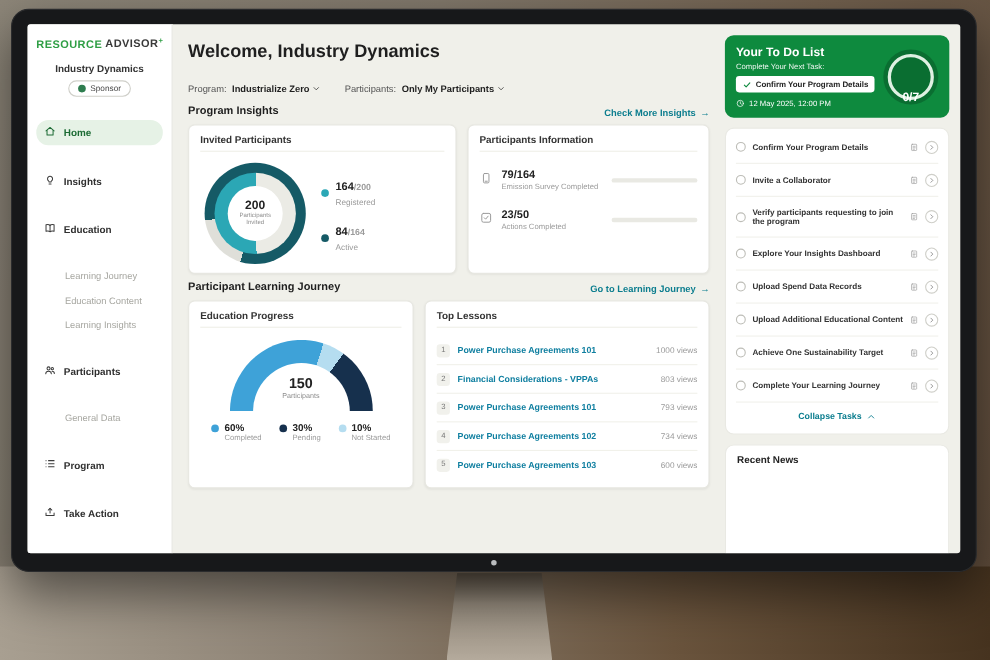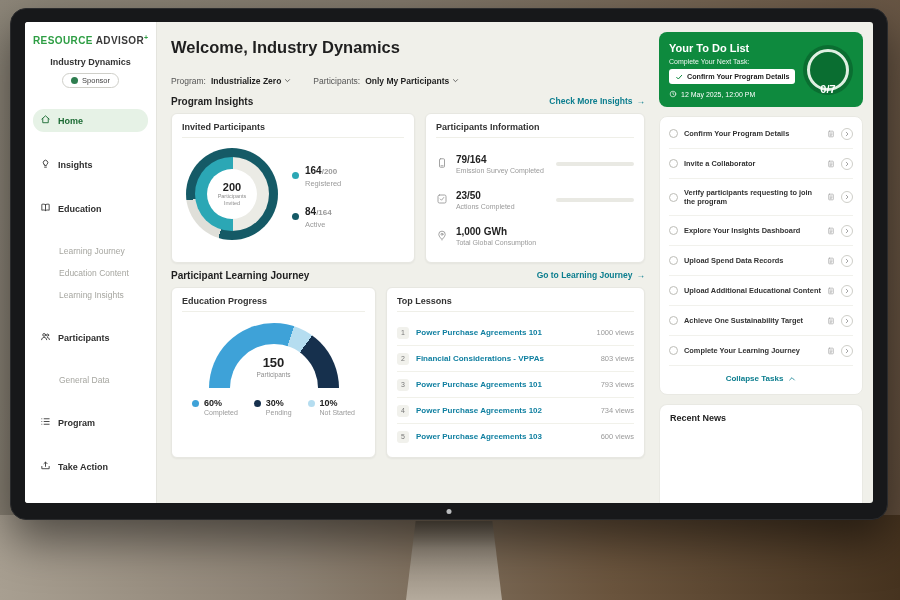--- a/index.html
+++ b/index.html
@@ -26,21 +26,21 @@
   .nav-item.active svg{stroke:#1c6b34}
   .nav-item.sub{padding-left:26px;color:#a6a6a0;font-weight:normal;font-size:8.5px;margin:2px 0}
 
   
   .main{flex:1;min-width:0;padding:8px 12px 0 14px}
   .welcome{font-size:16.5px;font-weight:bold;color:#1f1f1f;margin:8px 0 19px}
   .filters{display:flex;gap:22px;align-items:center;font-size:8.5px;color:#555;margin-bottom:10px}
   .filter{display:flex;gap:5px}
   .filter-val{font-weight:bold;color:#1f1f1f;display:flex;align-items:center;gap:3px;cursor:pointer}
   .chev svg{width:7px;height:7px;stroke:#333;fill:none;stroke-width:2.4;stroke-linecap:round}
-  .section-head{display:flex;justify-content:space-between;align-items:flex-start;margin:7px 0 6px}
+  .section-head{display:flex;justify-content:space-between;align-items:flex-end;margin:7px 0 6px}
   .section-title{font-size:10px;font-weight:bold;color:#1f1f1f}
   .section-link{font-size:8.5px;font-weight:bold;color:#0b7d8e;cursor:pointer;display:flex;align-items:center;gap:4px}
   .cards-row{display:flex;gap:10px}
   .card{background:#fff;border:1px solid #e7e7e1;border-radius:6px;padding:8px 10px;box-shadow:0 1px 2px rgba(0,0,0,.05)}
   .card-title{font-size:9px;font-weight:bold;color:#333;padding-bottom:5px;border-bottom:1px solid #efefe8;margin-bottom:8px}
 
   .card-invited{flex:1.12;min-height:134px}
   .card-info{flex:1;min-height:134px}
   .donut-wrap{display:flex;align-items:center;gap:14px;padding:2px 0 0 4px}
   .donut{width:92px;height:92px;position:relative;flex-shrink:0}
@@ -282,30 +282,20 @@
               <span><svg viewBox="0 0 24 24">
                     <rect x="4" y="4" width="16" height="16" rx="3"></rect>
                     <path d="M8.5 12l2.5 2.5 4.5-5.5"></path>
                   </svg></span>
               <span class="stat-text">
                 <div class="stat-val">23/50</div>
                 <div class="stat-lab">Actions Completed</div>
               </span>
               <span class="stat-bar"><span class="stat-fill" style="width: 46%;"></span></span>
             </div>
-            <div class="stat">
-              <span><svg viewBox="0 0 24 24">
-                    <path d="M12 21s-6.5-5.8-6.5-10.2A6.5 6.5 0 1 1 18.5 10.8C18.5 15.2 12 21 12 21Z"></path>
-                    <circle cx="12" cy="10.5" r="2"></circle>
-                  </svg></span>
-              <span class="stat-text" style="width:auto">
-                <div class="stat-val">1,000 GWh</div>
-                <div class="stat-lab">Total Global Consumption</div>
-              </span>
-            </div>
           </div>
         </div>
 
         <div class="section-head">
           <span class="section-title">Participant Learning Journey</span>
           <span class="section-link">
             <span>Go to Learning Journey</span>
             <span>→</span>
           </span>
         </div>

